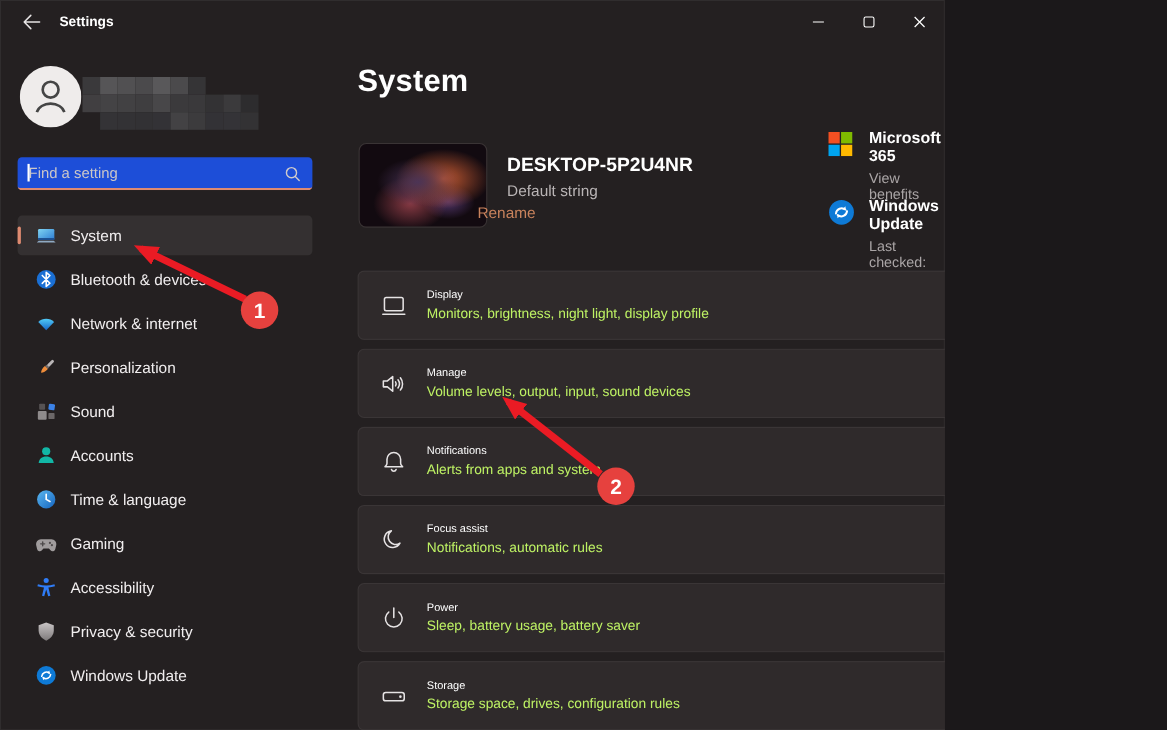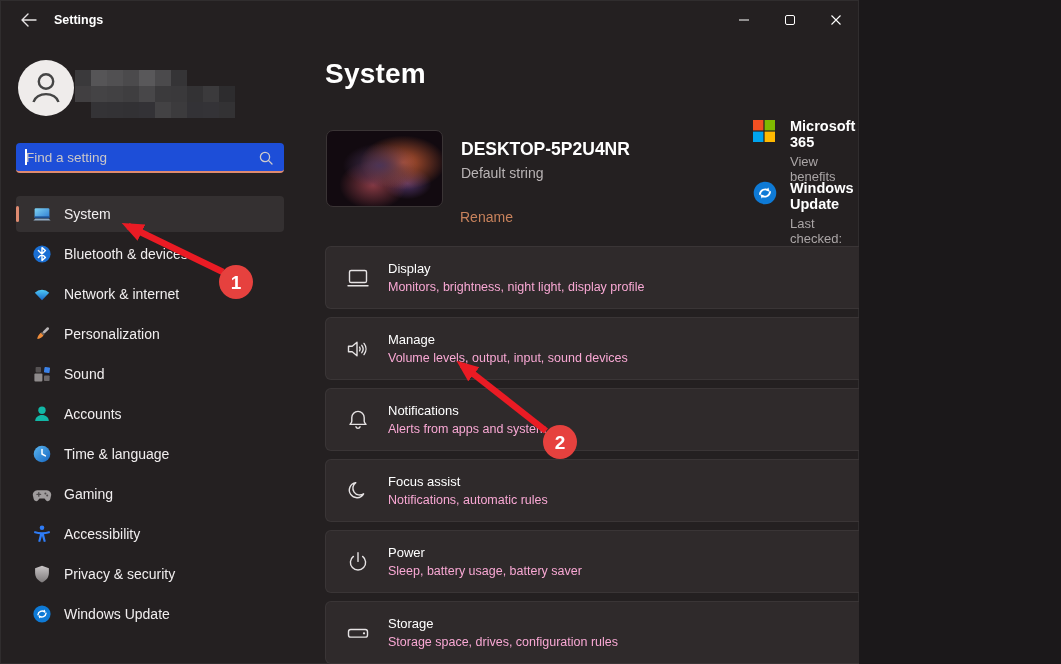--- a/index.html
+++ b/index.html
@@ -45,40 +45,40 @@
   .device-thumb { position:absolute; left:326px; top:130px; width:117px; height:77px; border-radius:7px;
     border:1px solid #3a3435; overflow:hidden;
     background:
       radial-gradient(46% 42% at 46% 46%, rgba(74,52,88,.95), rgba(74,52,88,0) 70%),
       radial-gradient(60% 58% at 66% 42%, rgba(205,94,52,.95), rgba(205,94,52,0) 62%),
       radial-gradient(45% 50% at 40% 72%, rgba(146,62,72,.9), rgba(146,62,72,0) 65%),
       radial-gradient(30% 30% at 70% 70%, rgba(120,80,160,.6), rgba(120,80,160,0) 70%),
       #120a10; }
   .device-name { position:absolute; left:461px; top:139px; font-size:17.5px; font-weight:700; color:#fff; }
   .device-sub  { position:absolute; left:461px; top:165px; font-size:14px; color:#b9b4b5; }
-  .device-rename { position:absolute; left:460px; top:185px; font-size:14px; color:var(--rename,#c8825c); cursor:pointer;margin-top:24px; }
+  .device-rename { position:absolute; left:434px; top:185px; font-size:14px; color:var(--rename,#c8825c); cursor:pointer; }
 
   .qlink { position:absolute; cursor:pointer; }
   .qlink .qt { font-size:14.5px; font-weight:700; color:#fff; }
   .qlink .qs { font-size:13px; color:#aaa5a6; margin-top:4px; }
   #q-ms  { left:790px; top:118px; }
   #q-od  { left:940px; top:118px; }
   #q-wu  { left:790px; top:180px; }
   .qicon { position:absolute; }
   #qi-ms { left:753px; top:120px; }
   #qi-od { left:898px; top:126px; }
   #qi-wu { left:753px; top:181px; }
 
   .cards { position:absolute; left:325px; top:246px; width:710px; }
   .card { position:relative; height:63px; margin-bottom:8px; border-radius:6px; background:#2f2a2b;
     border:1px solid rgba(255,255,255,.055); display:flex; align-items:center; padding:0 18px 0 19px; cursor:pointer; }
   .card .ci { width:26px; height:26px; flex:0 0 26px; }
   .card .ct { margin-left:17px; }
-  .card .ct .t { font-size:13px; color:#fff; }
-  .card .ct .s { font-size:12.5px; color:#f9a8d4; margin-top:4px; }
+  .card .ct .t { font-size:10px; color:#fff; }
+  .card .ct .s { font-size:12.5px; color:#bef264; margin-top:4px; }
   .card .chev { margin-left:auto; }
 
   
   .annotations { position:absolute; left:0; top:0; width:1061px; height:664px; pointer-events:none; z-index:50; }
   .badge-num { font-family:"Liberation Sans",sans-serif; font-size:19px; font-weight:700; fill:#fff; }
 </style>
 </head>
 <body>
 
 <div class="window">

